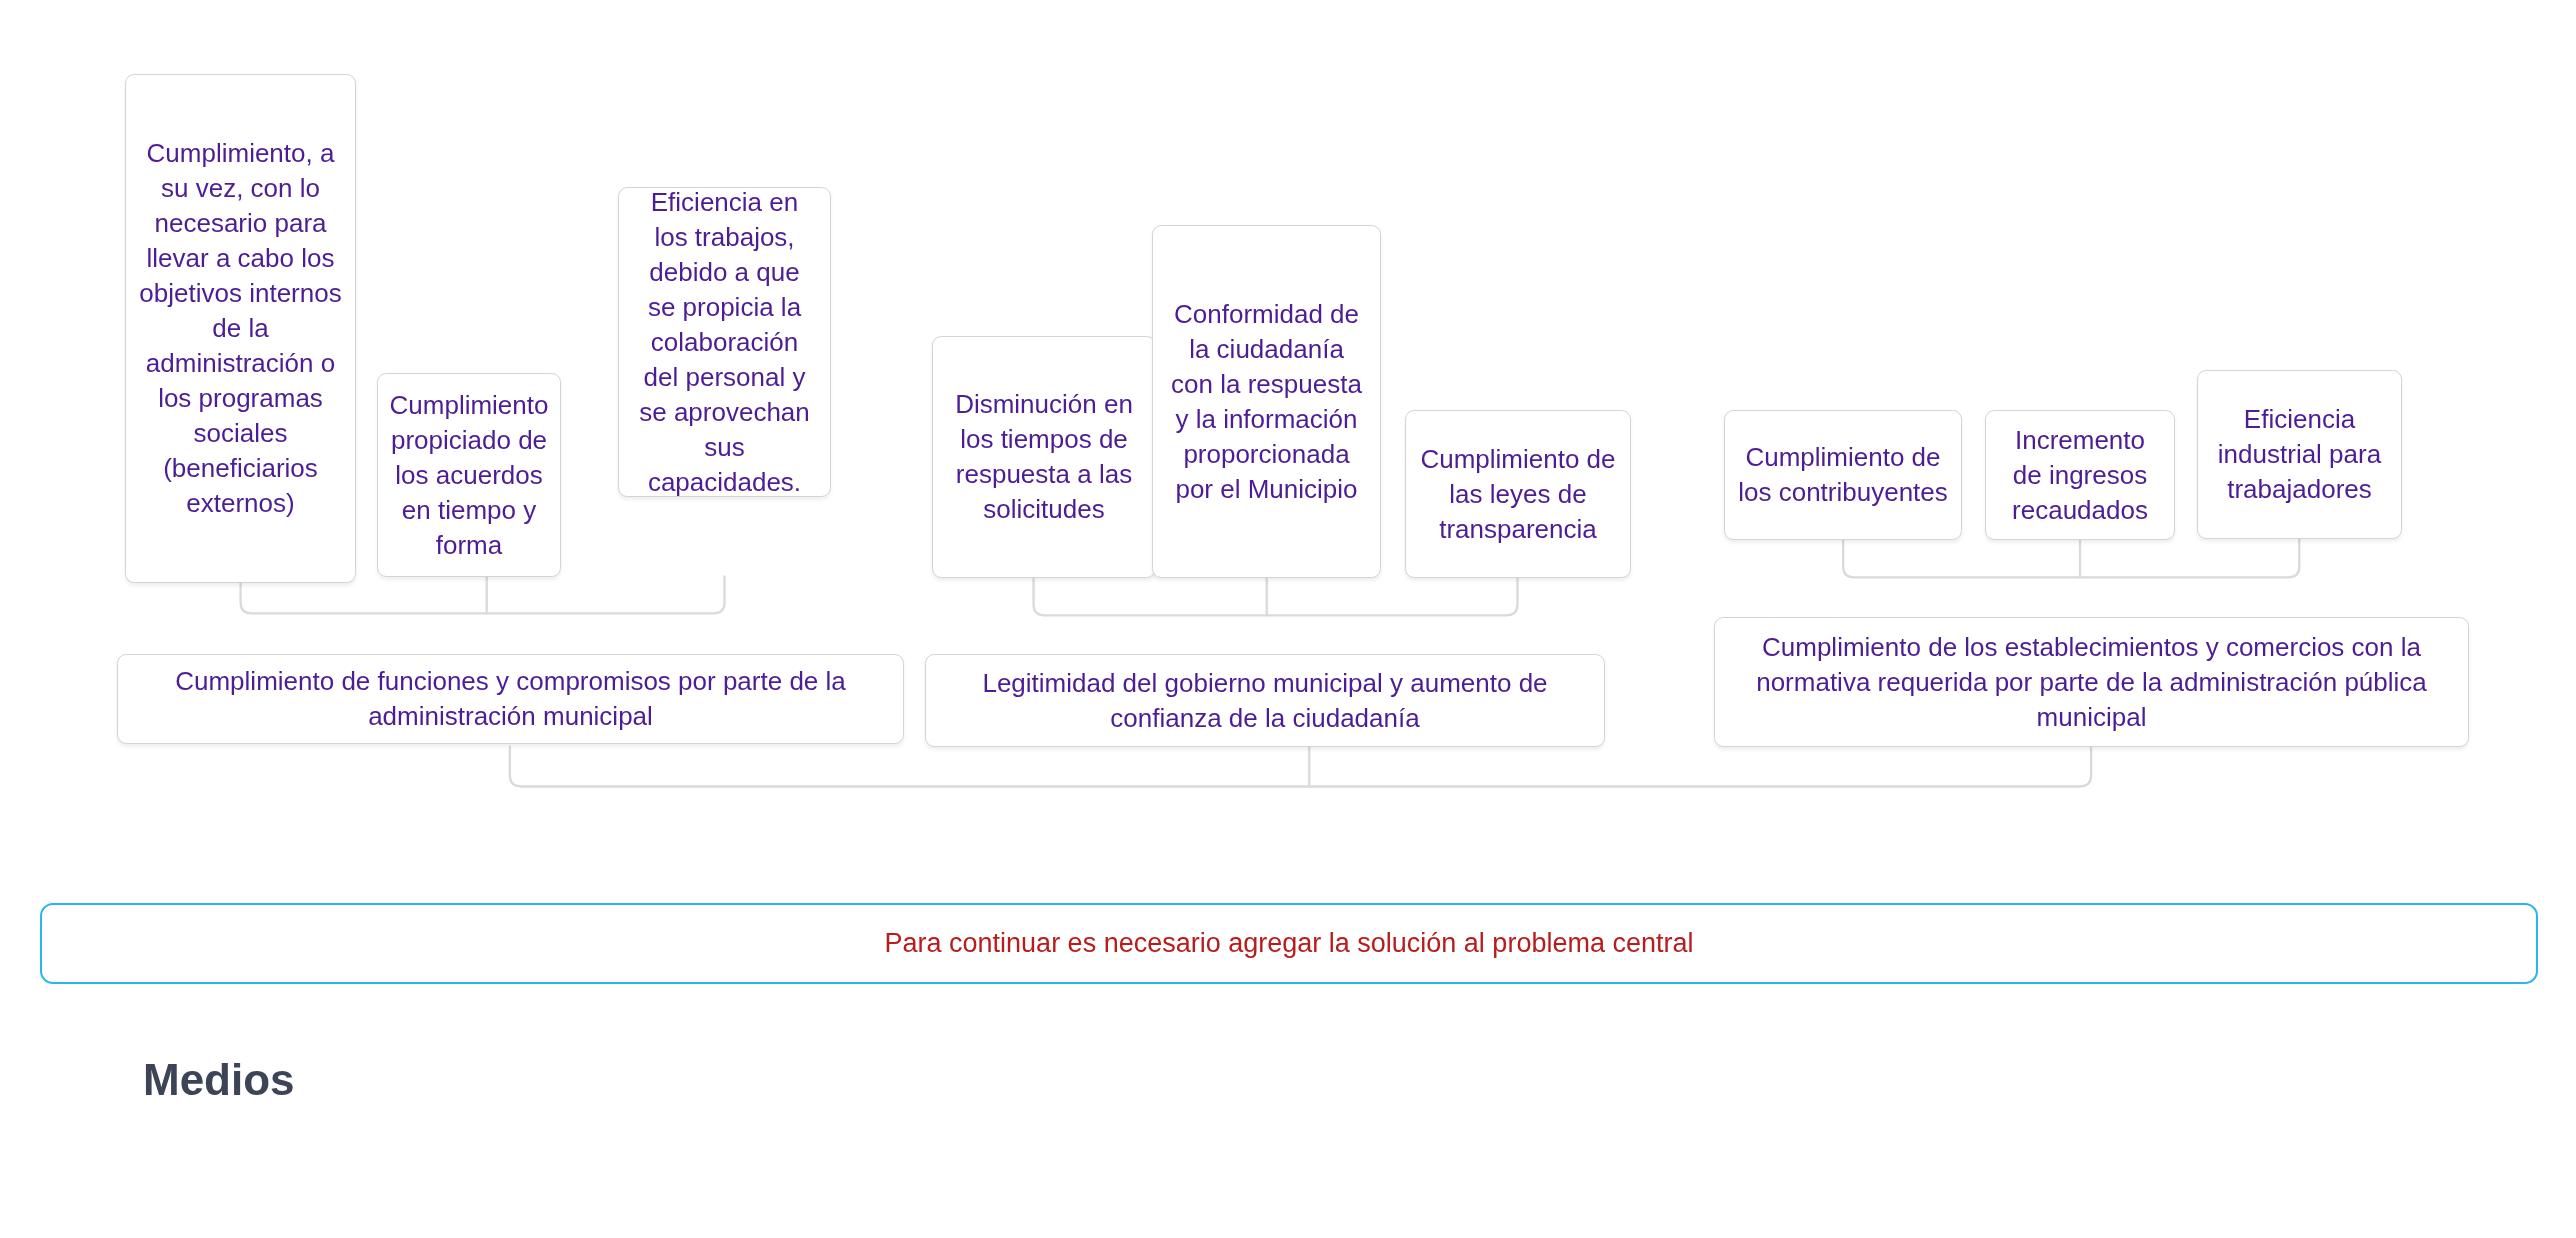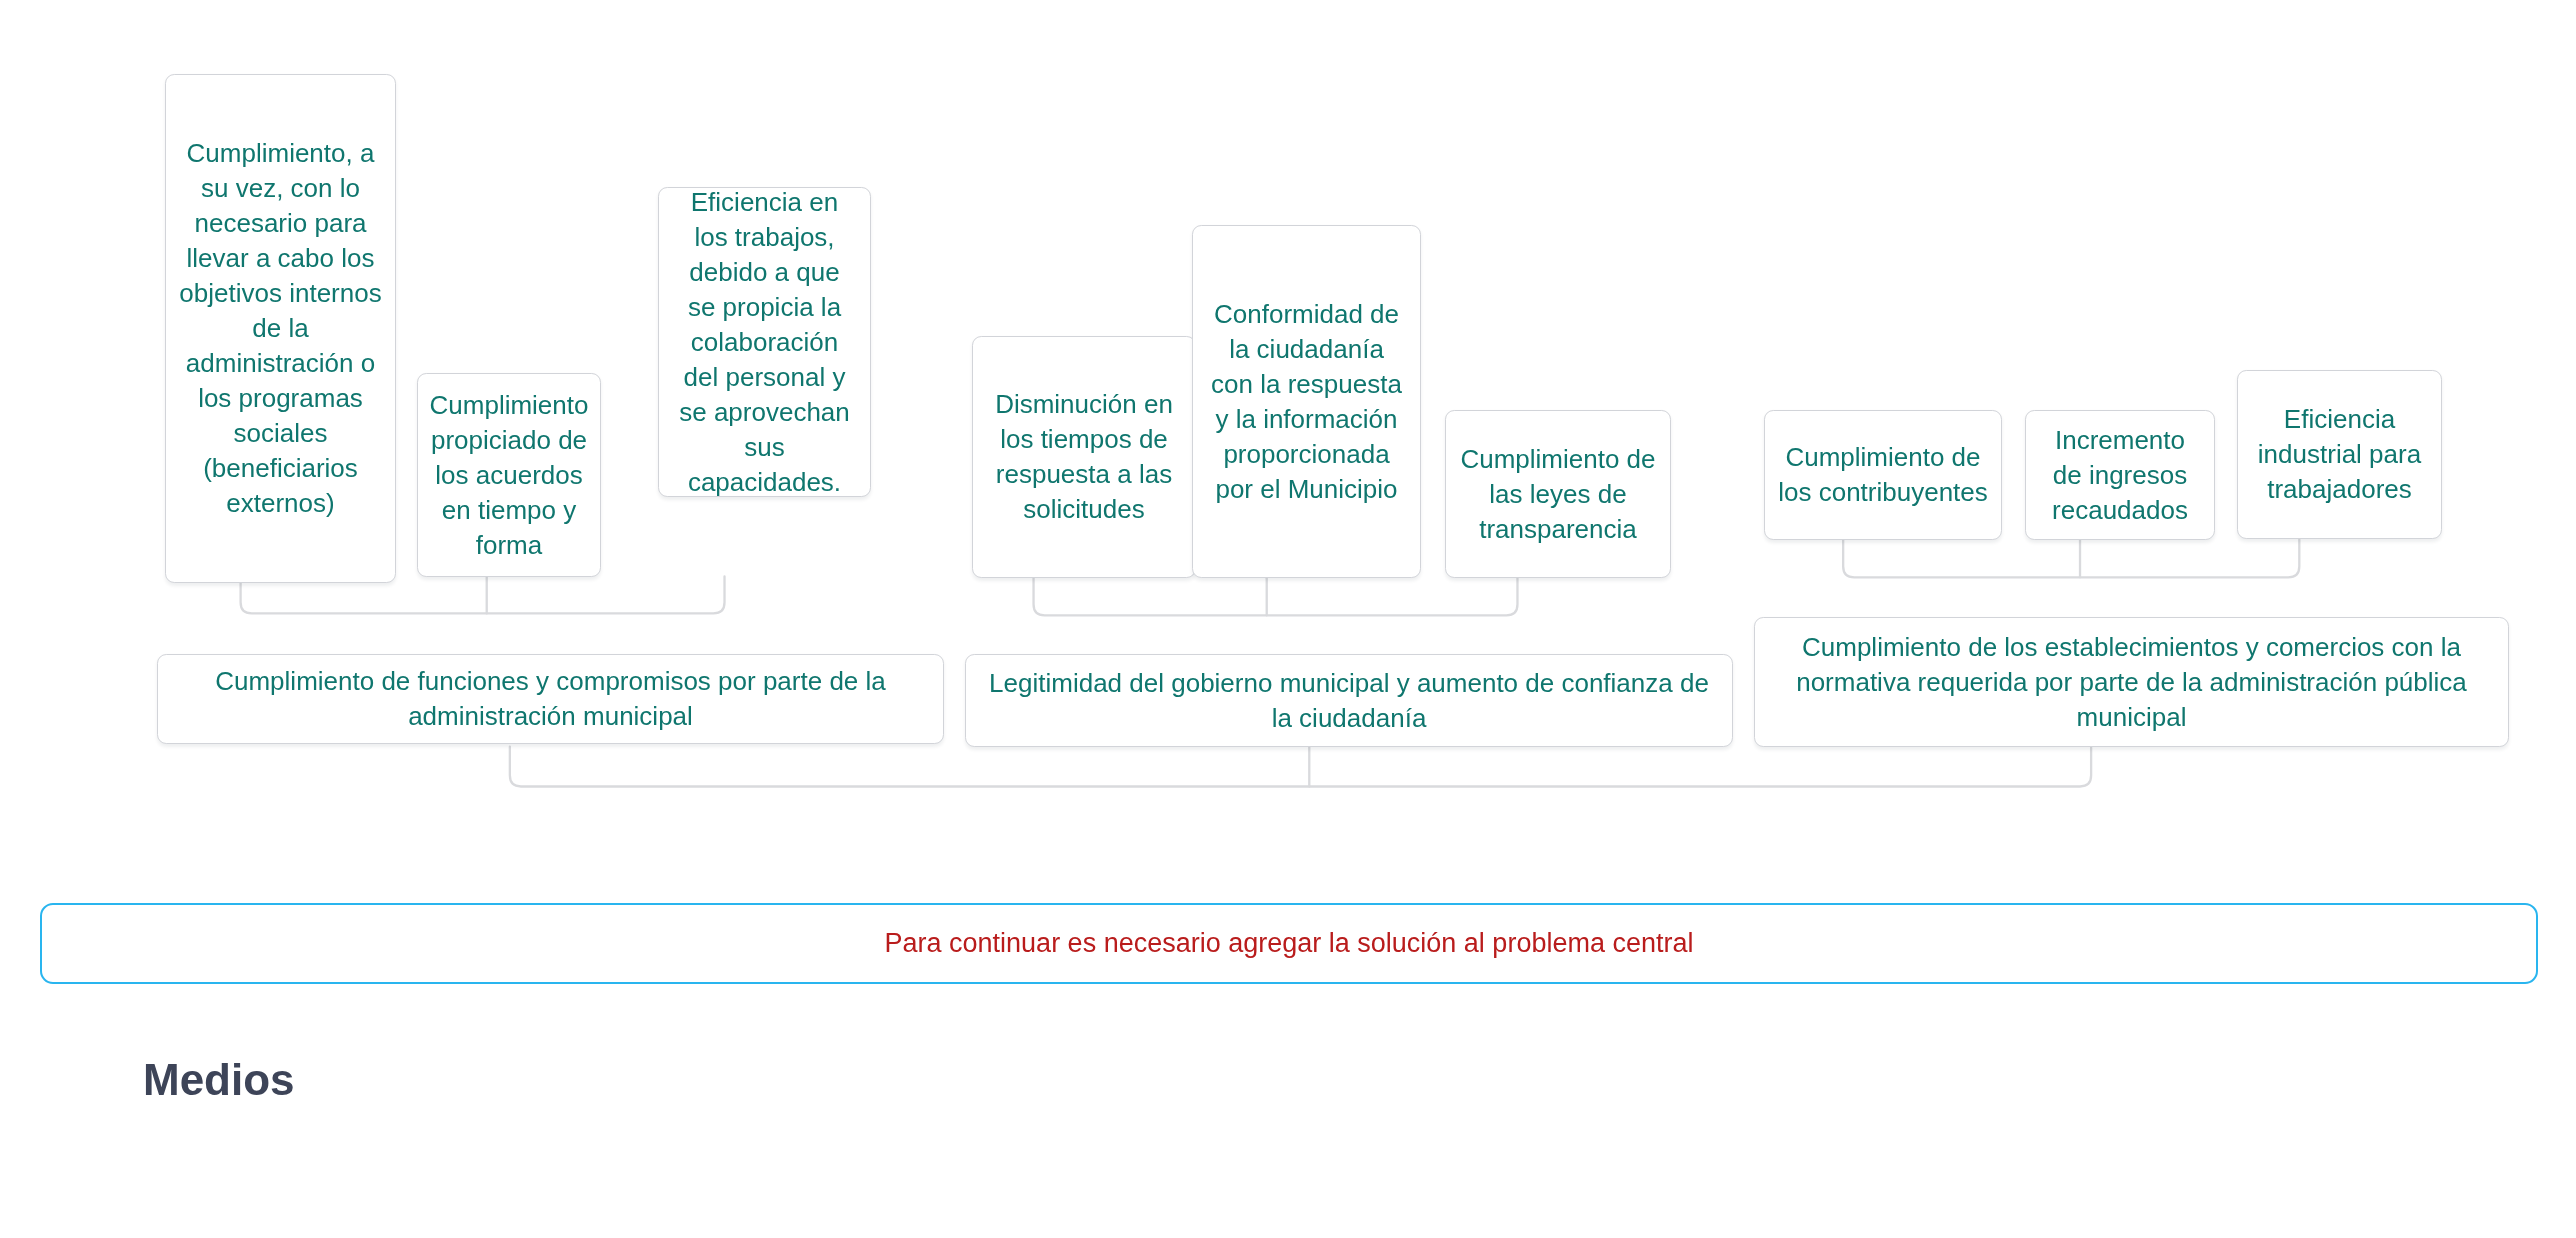--- a/index.html
+++ b/index.html
@@ -34,26 +34,25 @@
     position: absolute;
     box-sizing: border-box;
     display: flex;
     align-items: center;
     justify-content: center;
     text-align: center;
     background: #ffffff;
     border: 1.9px solid #d2d4d9;
     border-radius: 9.3px;
     box-shadow: 0 2.8px 3.7px rgba(16, 24, 40, 0.07);
-    color: #0f766e;
+    color: #4c1d95;
     font-size: 26px;
     line-height: 35px;
     padding: 7.4px 13px;
     cursor: pointer;
-    margin-left: 40px;
   }
   .notice {
     position: absolute;
     left: 40px;
     top: 903px;
     width: 2498px;
     height: 81px;
     box-sizing: border-box;
     border: 2.3px solid #29b5ef;
     border-radius: 13px;
@@ -95,21 +94,21 @@
 
   <div class="node" style="left:932px; top:336px; width:224px; height:242px;">Disminución en los tiempos de respuesta a las solicitudes</div>
   <div class="node" style="left:1152px; top:225px; width:229px; height:353px;">Conformidad de la ciudadanía con la respuesta y la información proporcionada por el Municipio</div>
   <div class="node" style="left:1405px; top:410px; width:226px; height:168px;">Cumplimiento de las leyes de transparencia</div>
 
   <div class="node" style="left:1724px; top:410px; width:238px; height:130px;">Cumplimiento de los contribuyentes</div>
   <div class="node" style="left:1985px; top:410px; width:190px; height:130px;">Incremento de ingresos recaudados</div>
   <div class="node" style="left:2197px; top:370px; width:205px; height:169px;">Eficiencia industrial para trabajadores</div>
 
   <div class="node" style="left:117px; top:654px; width:787px; height:90px;">Cumplimiento de funciones y compromisos por parte de la administración municipal</div>
-  <div class="node" style="left:925px; top:654px; width:768px; height:93px;">Legitimidad del gobierno municipal y aumento de confianza de la ciudadanía</div>
+  <div class="node" style="left:925px; top:654px; width:680px; height:93px;">Legitimidad del gobierno municipal y aumento de confianza de la ciudadanía</div>
   <div class="node" style="left:1714px; top:617px; width:755px; height:130px;">Cumplimiento de los establecimientos y comercios con la normativa requerida por parte de la administración pública municipal</div>
 
   <div class="notice">
     <span>Para continuar es necesario agregar la solución al problema central</span>
   </div>
 
   <div class="section-heading">Medios</div>
 
 </div>
 

